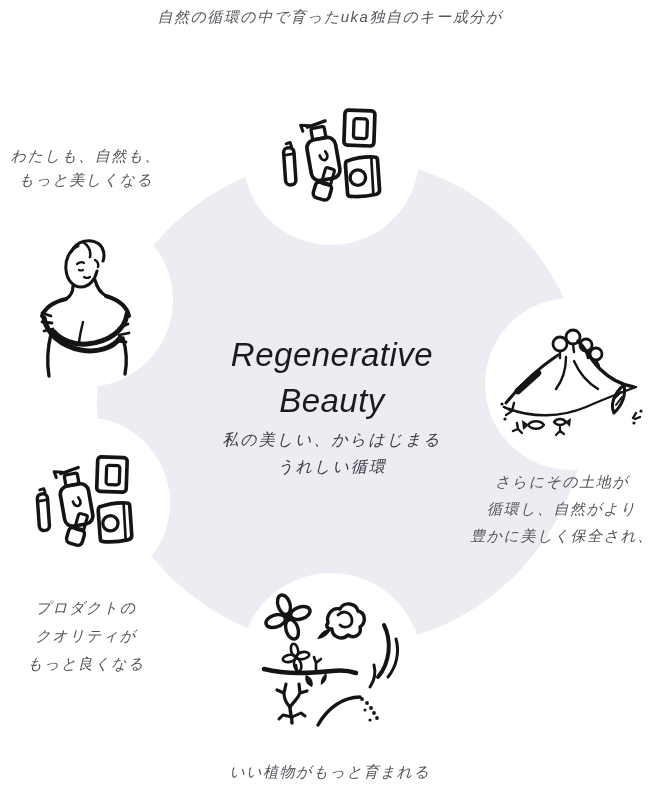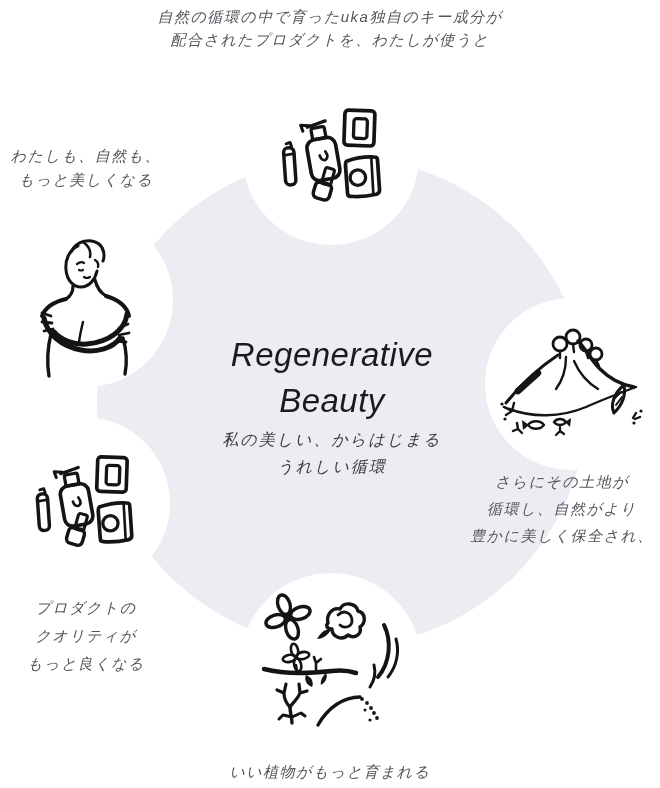--- a/index.html
+++ b/index.html
@@ -80,21 +80,20 @@
           <path class="s" d="M47,86 l12,0" stroke-width="2.4"></path>
         </g>
       </g>
     </defs>
   </svg>
 
   <div class="big-circle"></div>
 
   <div class="caption caption-top">
     <div>自然の循環の中で育ったuka独自のキー成分が</div>
-    <div>配合されたプロダクトを、わたしが使うと</div>
   </div>
 
   <div class="caption caption-self">
     <div>わたしも、自然も、</div>
     <div>もっと美しくなる</div>
   </div>
 
   <div class="caption caption-land">
     <div>さらにその土地が</div>
     <div>循環し、自然がより</div>

